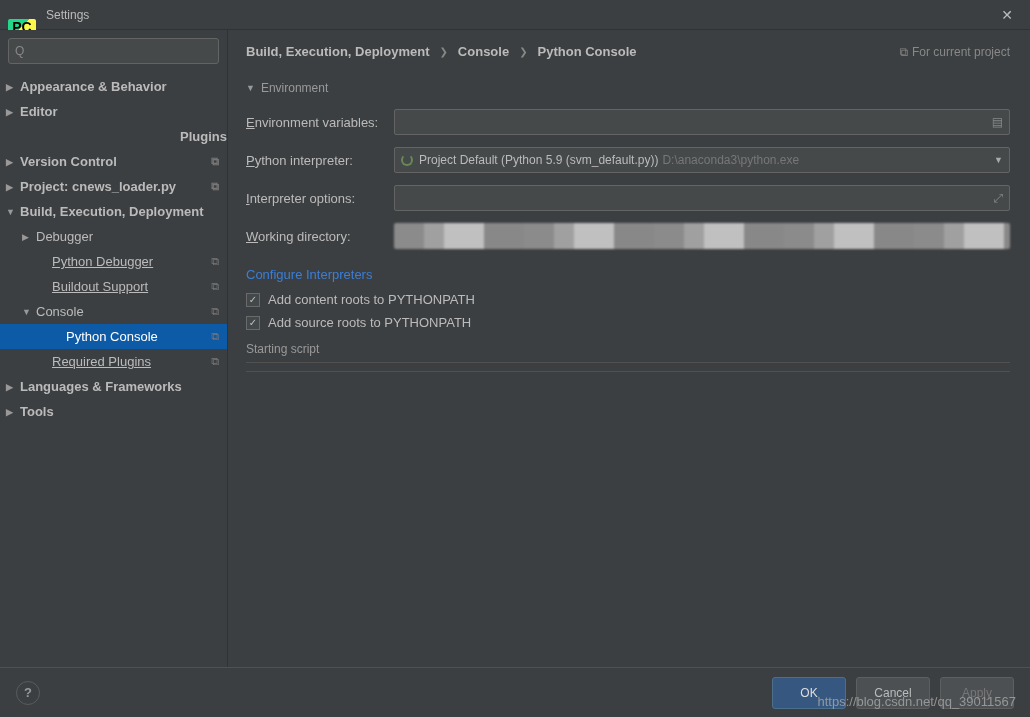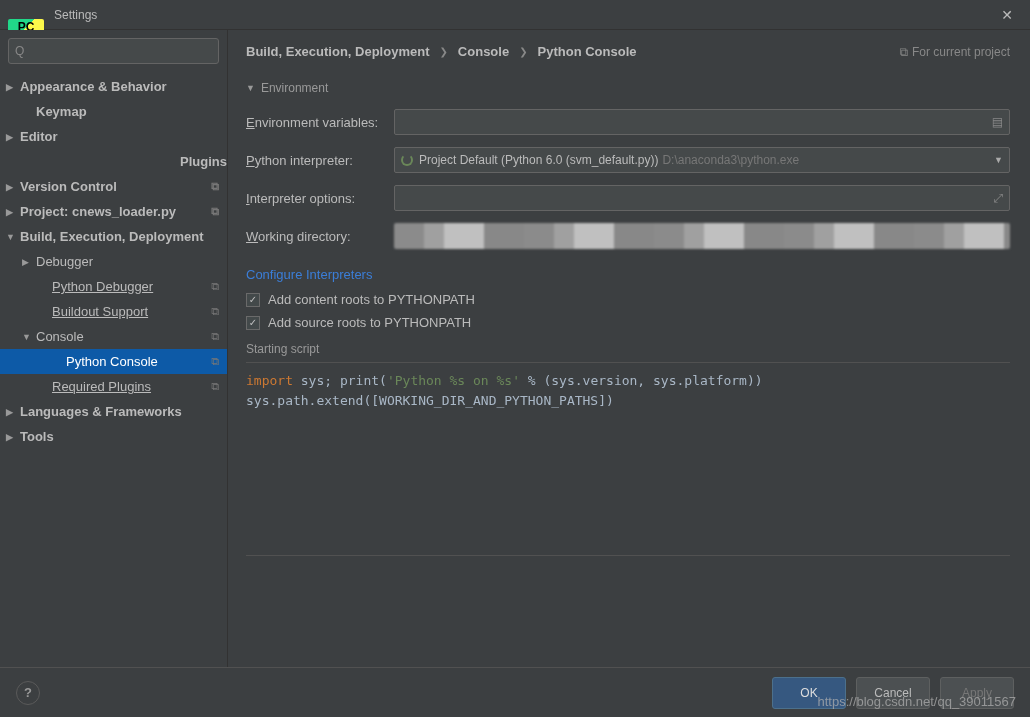--- a/index.html
+++ b/index.html
@@ -15,26 +15,26 @@
 }
 .titlebar {
   height: 30px;
   background: #3c3f41;
   border-bottom: 1px solid #323232;
   display: flex;
   align-items: center;
   padding: 0 8px;
 }
 .titlebar .app-icon {
-  width: 36px; height: 16px;
+  width: 28px; height: 16px;
   background: linear-gradient(135deg,#21d789 50%,#fcf84a 50%);
   border-radius: 2px;
   margin-right: 10px;
   display:flex;align-items:center;justify-content:center;
-  font-size:12px;font-weight:bold;color:#000;margin-top:24px;
+  font-size:14px;font-weight:bold;color:#000;margin-top:24px;
 }
 .titlebar .title { flex: 1; color: #bbb; font-size: 12px; }
 .titlebar .close { width:30px; text-align:center; color:#bbb; cursor:pointer; font-size:14px;}
 .main {
   display: flex;
   height: calc(100% - 30px - 50px);
 }
 .sidebar {
   width: 228px;
   background: #3c3f41;
@@ -235,23 +235,20 @@
   <div class="sidebar">
     <div class="search-box">
       <span class="search-icon">Q</span>
       <input type="text" placeholder="" style="">
     </div>
     <div class="tree" id="tree">
         <div class="tree-item bold">
           <span class="arrow">▶</span>
           <span>Appearance &amp; Behavior</span>
         </div>
-        <div class="tree-item bold" style="padding-left: 36px;">
-          <span>Keymap</span>
-        </div>
         <div class="tree-item bold">
           <span class="arrow">▶</span>
           <span>Editor</span>
         </div>
         <div class="tree-item bold" style="padding-left: 36px; justify-content: flex-end;">
           <span>Plugins</span>
         </div>
         <div class="tree-item bold">
           <span class="arrow">▶</span>
           <span>Version Control</span>
@@ -325,21 +322,21 @@
       <div class="field">
         <input type="text" value="" style="">
         <span class="right-icon">▤</span>
       </div>
     </div>
 
     <div class="form-row">
       <label><span class="ul">P</span>ython interpreter:</label>
       <div class="field dropdown">
         <span class="spinner"></span>
-        <span>Project Default (Python 6.0 (svm_default.py))</span>
+        <span>Project Default (Python 5.9 (svm_default.py))</span>
         <span class="path">D:\anaconda3\python.exe</span>
         <span class="dd-arrow">▼</span>
       </div>
     </div>
 
     <div class="form-row">
       <label><span class="ul">I</span>nterpreter options:</label>
       <div class="field">
         <input type="text" value="" style="">
         <span class="right-icon">⤢</span>
@@ -358,24 +355,20 @@
       <span>Add content roots to PYTHONPATH</span>
     </div>
     <div class="checkbox-row">
       <span class="cb">✓</span>
       <span>Add source roots to PYTHONPATH</span>
     </div>
 
     <div class="subheading">Starting script</div>
     <div class="divider"></div>
 
-    <div class="code-area">
-      <div><span class="kw">import</span><span> sys; </span><span class="fn">print</span><span>(</span><span class="str">'Python %s on %s'</span><span> % (sys.version, sys.platform))</span></div>
-      <div>sys.path.extend([WORKING_DIR_AND_PYTHON_PATHS])</div>
-    </div>
     <div class="divider"></div>
   </div>
 </div>
 
 <div class="footer">
   <div class="help">?</div>
   <div class="spacer"></div>
   <button class="primary">OK</button>
   <button>Cancel</button>
   <button class="disabled">Apply</button>

